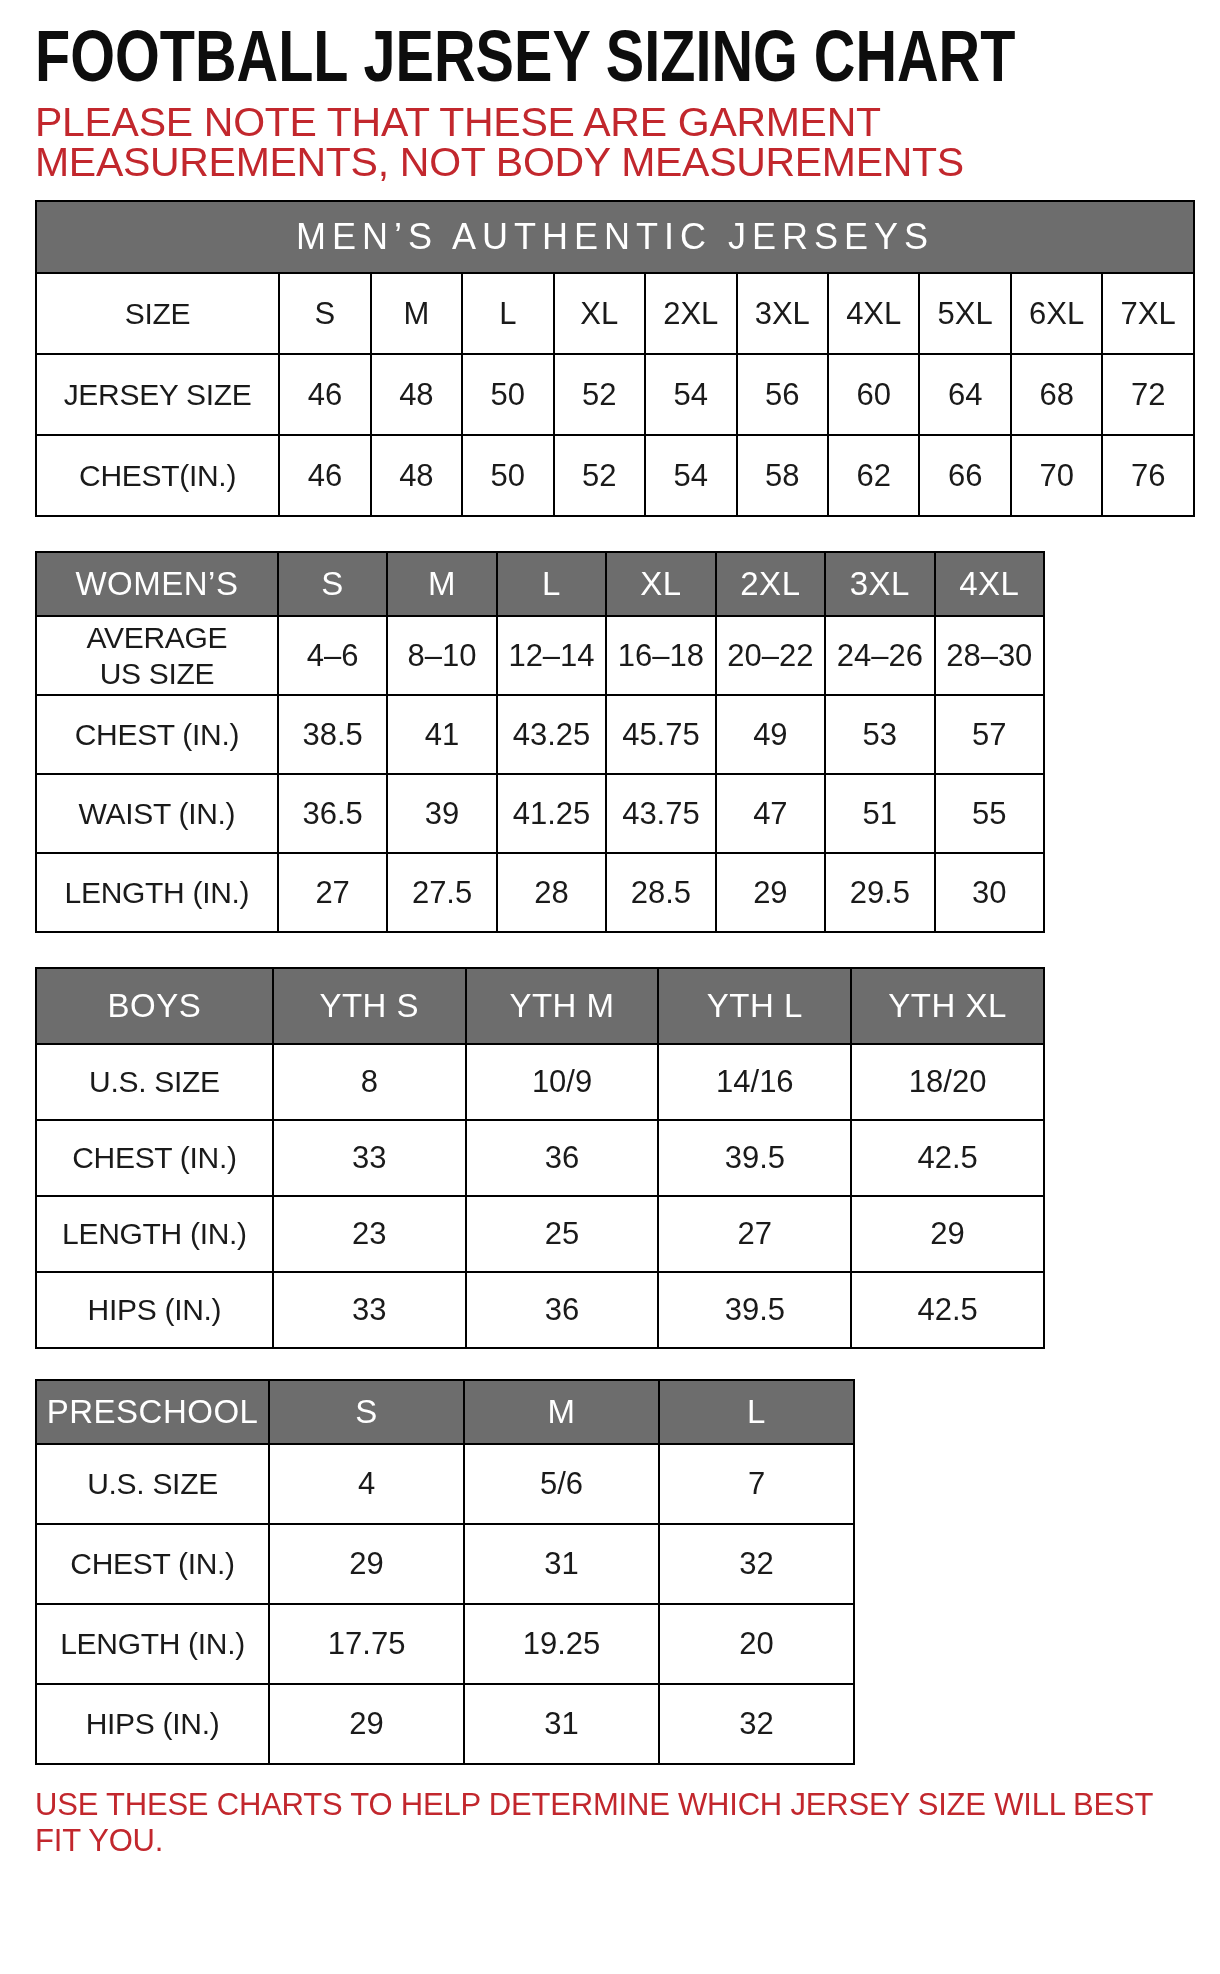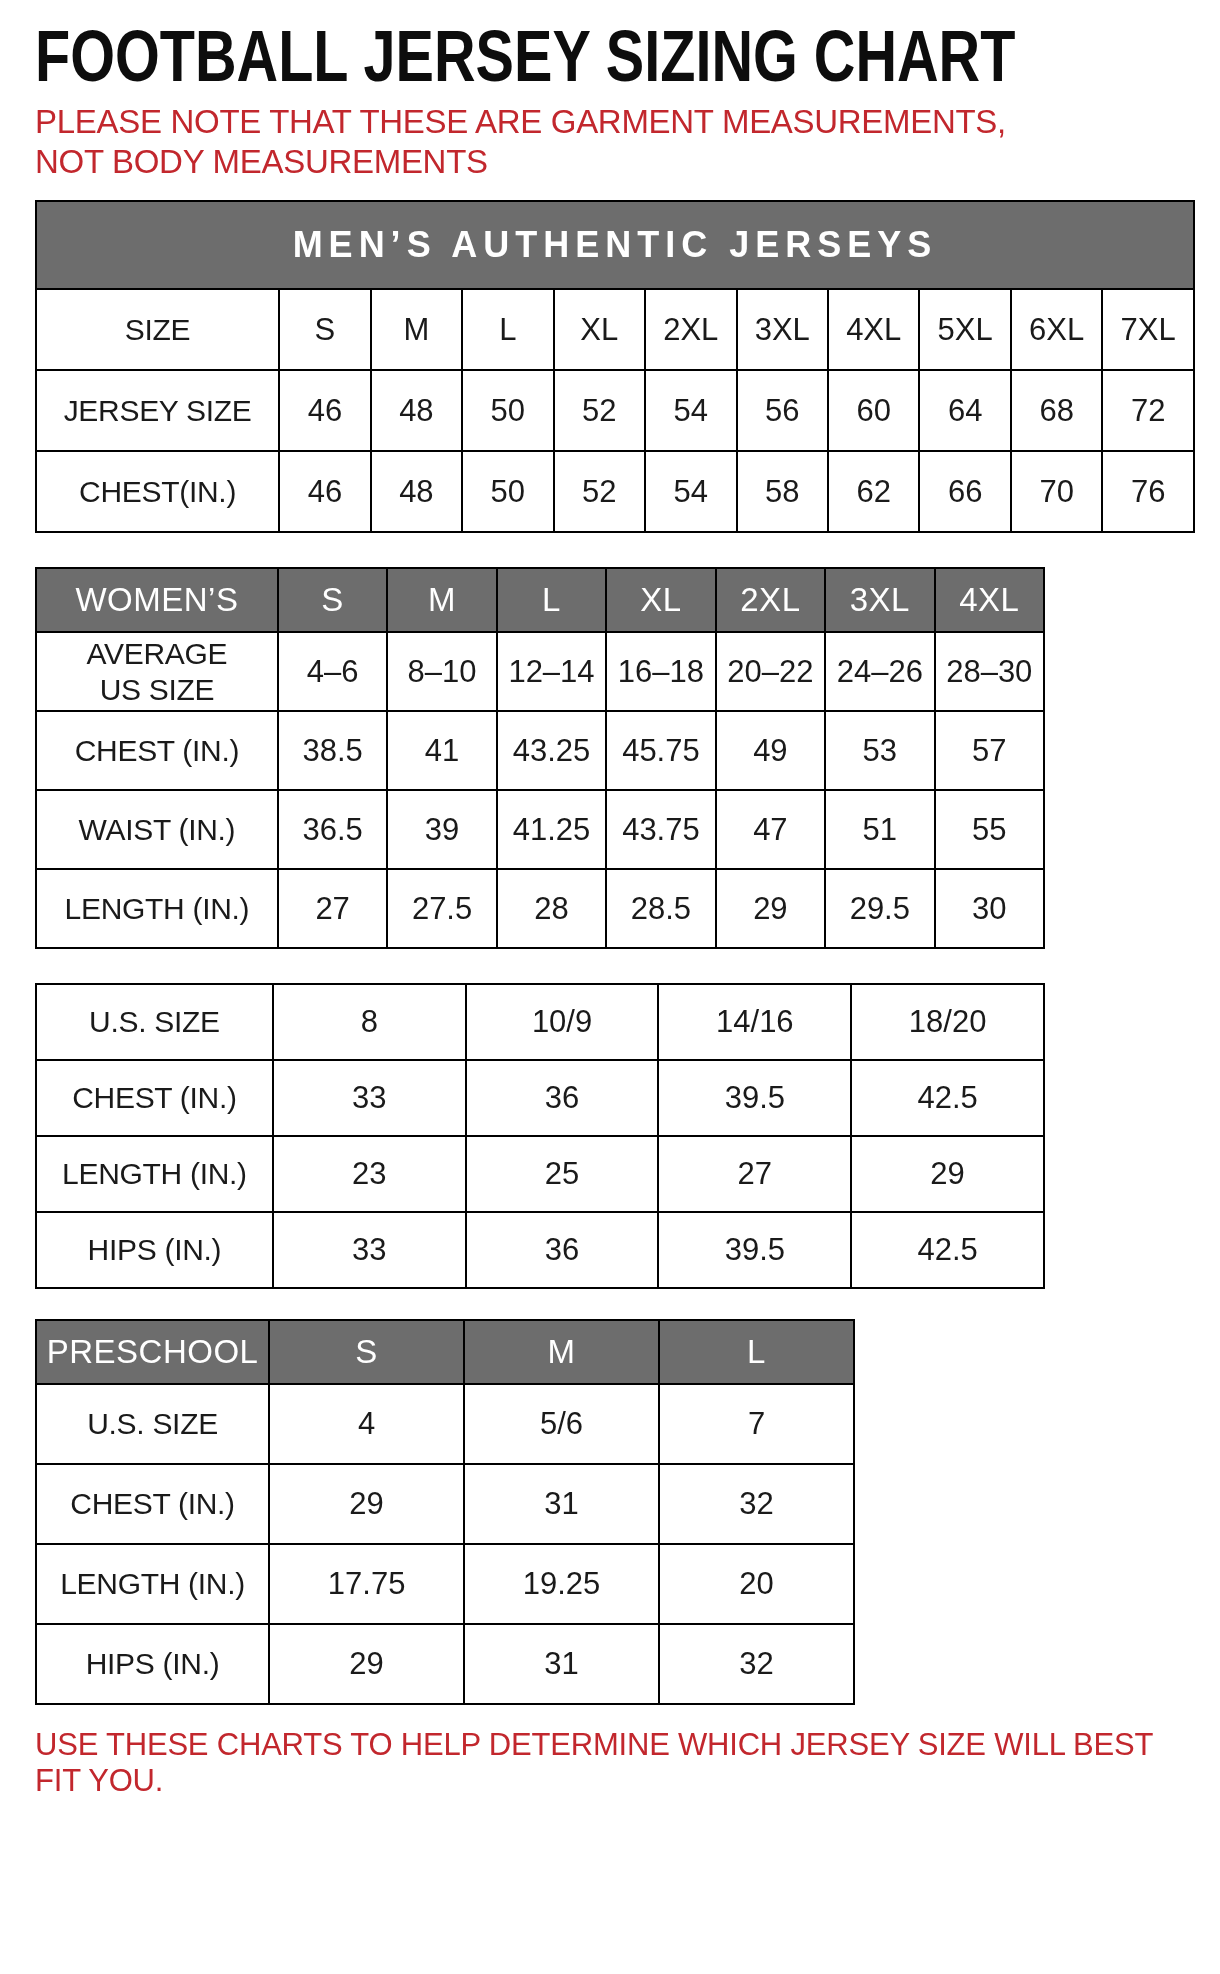--- a/index.html
+++ b/index.html
@@ -14,32 +14,32 @@
 
   h1 { margin: 0; height: 80px; }
   .title-text {
     display: inline-block; white-space: nowrap;
     font-size: 72px; font-weight: 700; line-height: 80px; color: #0d0d0d;
     transform: scaleX(0.80); transform-origin: 0 50%;
   }
   .note {
     width: 1020px; margin: 6px 0 0;
     color: var(--red, #c2272d);
-    font-size: 33px; line-height: 40px; letter-spacing: -0.3px;
+    font-size: 41px; line-height: 40px; letter-spacing: -0.3px;
   }
 
   table.tbl { border-collapse: collapse; table-layout: fixed; }
   .tbl th, .tbl td {
     border: 2px solid var(--line, #000);
     text-align: center; vertical-align: middle; padding: 0 4px;
   }
   .band {
     background: var(--gray, #6d6d6d); color: #fff;
-    font-size: 36px; font-weight: 700; letter-spacing: 6px;
-    height: 88px; border-bottom-width: 3px;
+    font-size: 36px; font-weight: 400; letter-spacing: 6px;
+    height: 72px; border-bottom-width: 3px;
   }
   .ghead {
     background: var(--gray, #6d6d6d); color: #fff;
     font-size: 33px; font-weight: 400; letter-spacing: 0.5px;
     height: 64px;
     border-left: 5px solid #fff;
     border-bottom: 4px solid var(--line, #000);
   }
   .ghead.first { border-left: 2px solid var(--line, #000); }
   .rowlabel {
@@ -201,20 +201,27 @@
   <table class="tbl t-boys">
       <colgroup>
         <col style="width: 23.5%;">
         <col>
         <col>
         <col>
         <col>
       </colgroup>
       <tbody>
         <tr>
+          <th class="ghead first">BOYS</th>
+          <th class="ghead">YTH S</th>
+          <th class="ghead">YTH M</th>
+          <th class="ghead">YTH L</th>
+          <th class="ghead">YTH XL</th>
+        </tr>
+        <tr>
           <td class="rowlabel">U.S. SIZE</td>
           <td class="val">8</td>
           <td class="val">10/9</td>
           <td class="val">14/16</td>
           <td class="val">18/20</td>
         </tr>
         <tr>
           <td class="rowlabel">CHEST (IN.)</td>
           <td class="val">33</td>
           <td class="val">36</td>

